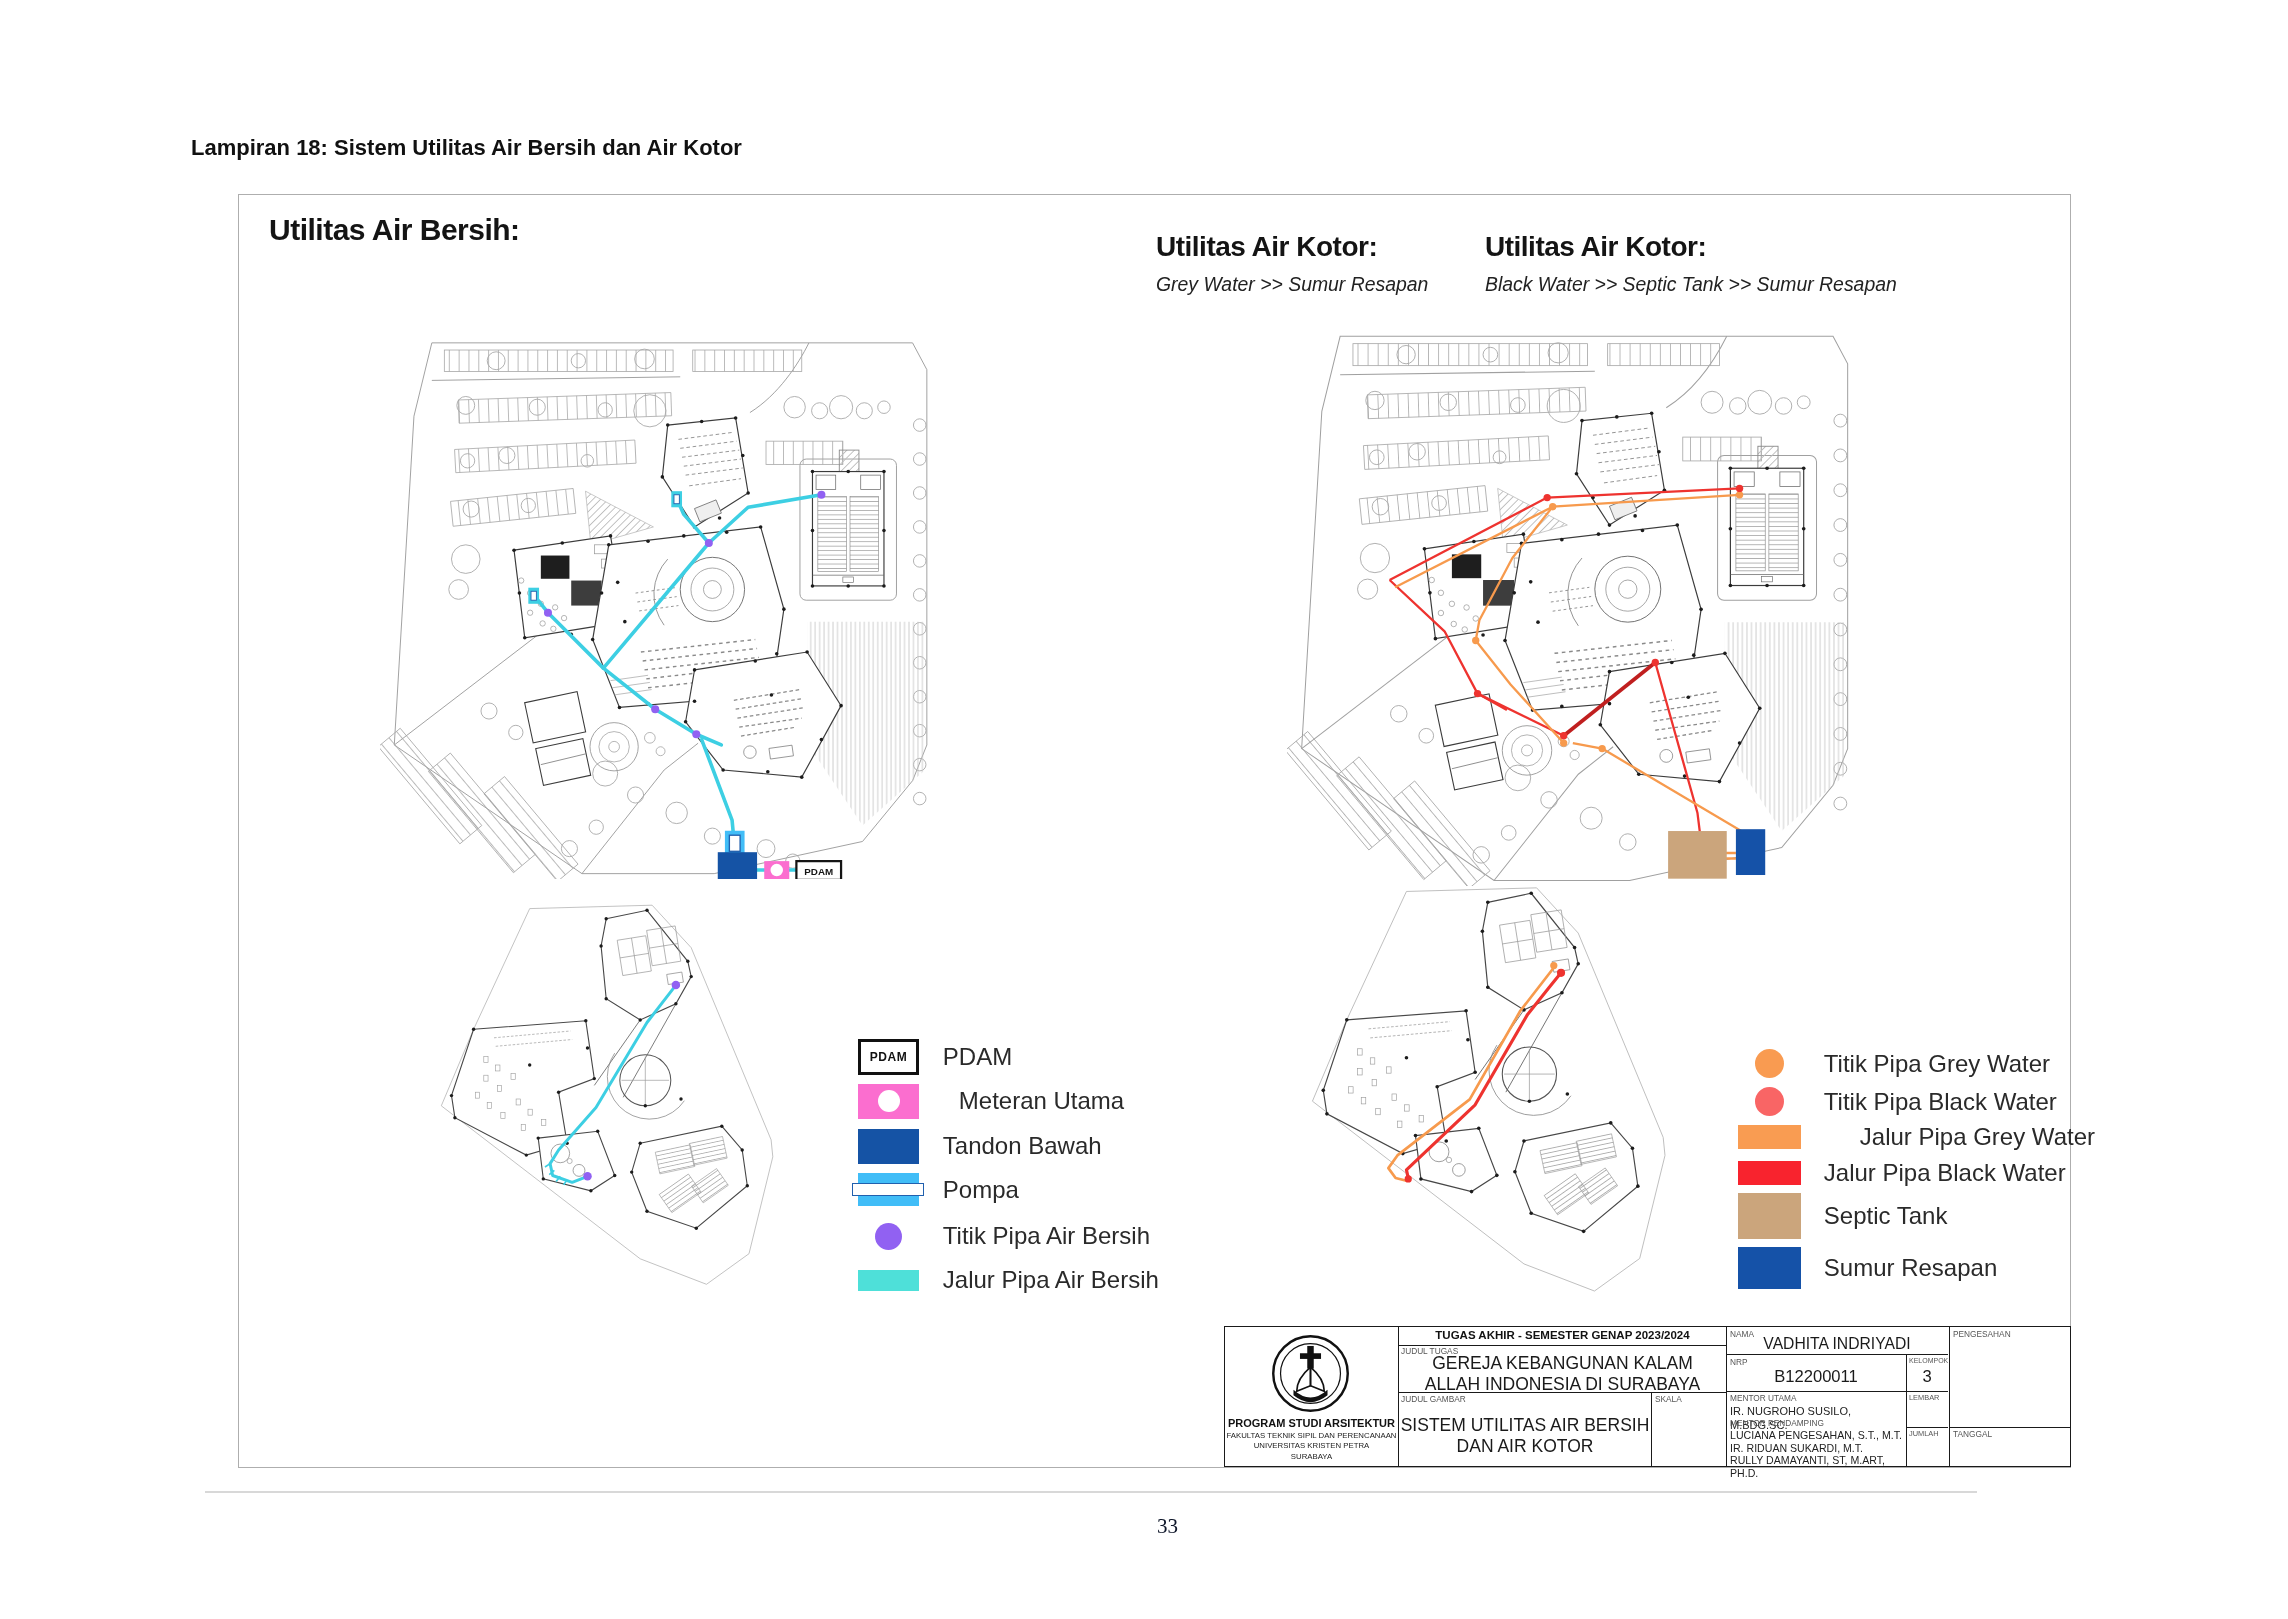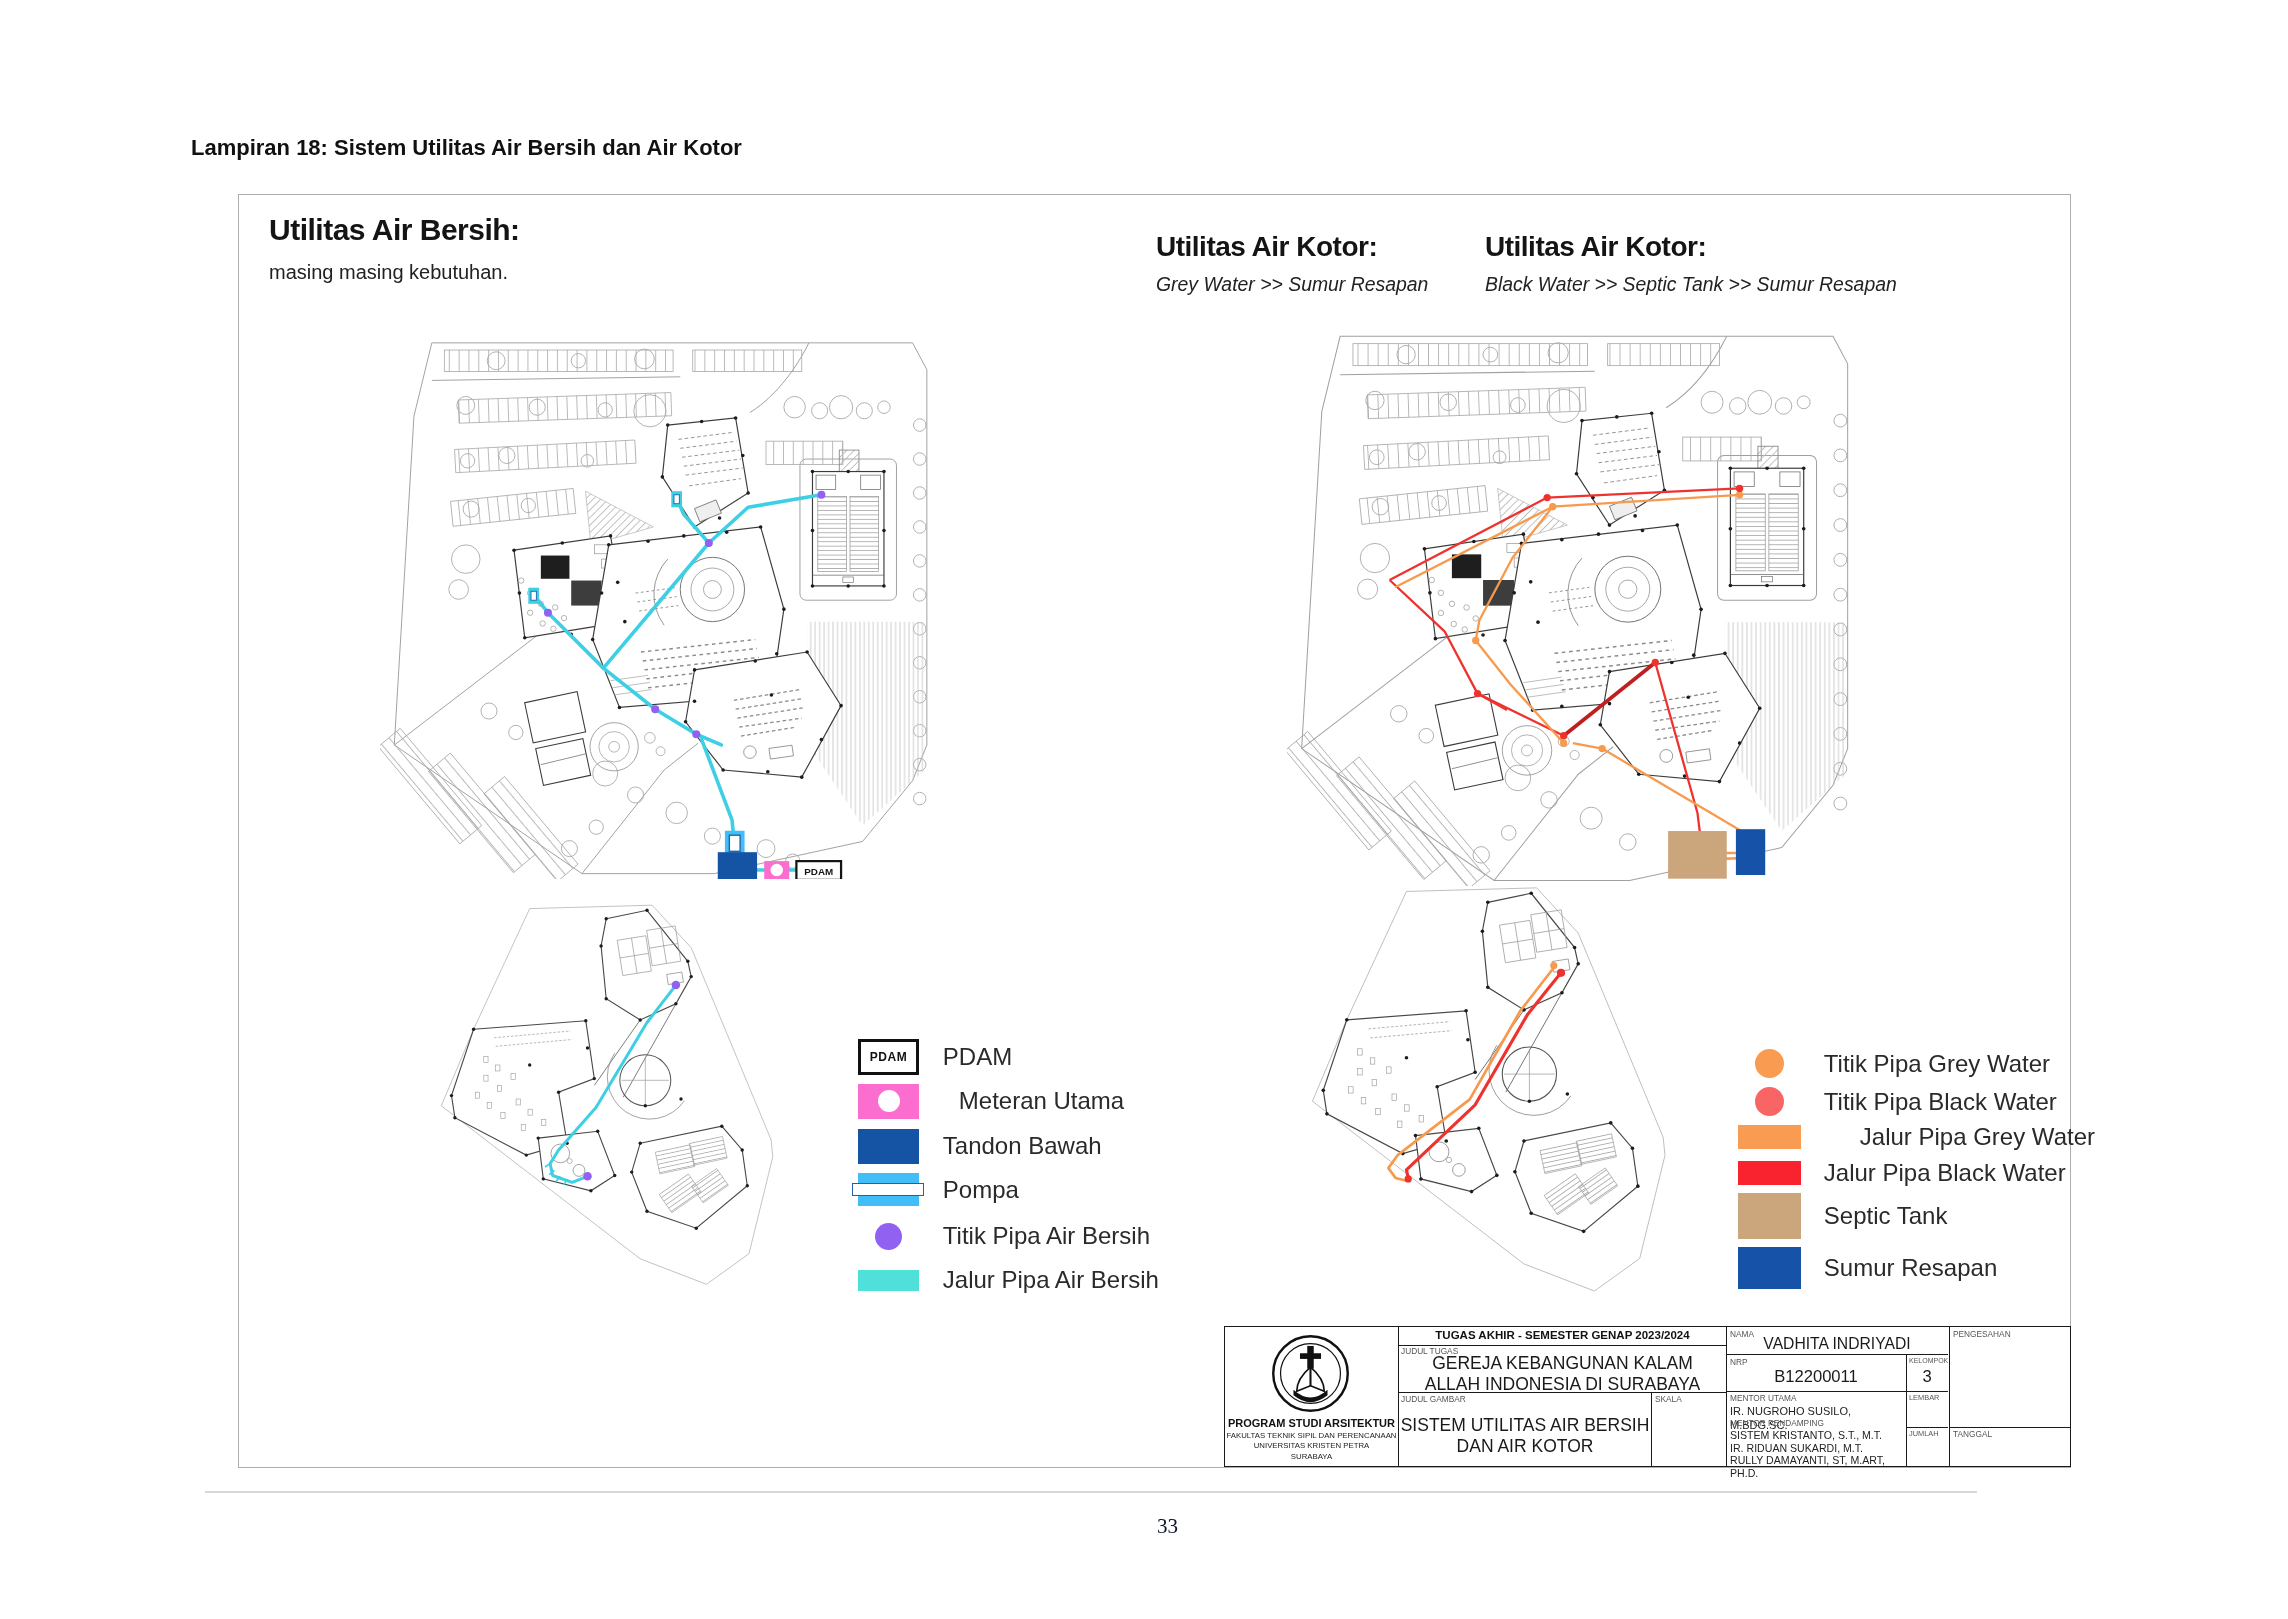--- a/index.html
+++ b/index.html
@@ -321,21 +321,20 @@
     </g>
   </defs>
 </svg>
 
 <div class="abs lampiran" style="left:191px;top:135px;">Lampiran 18: Sistem Utilitas Air Bersih dan Air Kotor</div>
 
 <div class="abs frame" style="left:238px;top:194px;width:1831px;height:1272px;"></div>
 
 <div class="abs sec-title t33" style="left:269px;top:213px;">Utilitas Air Bersih:</div>
 <div class="abs flow" style="left:269px;top:258px;width:665px;">
-  <div>masing masing kebutuhan.</div>
 </div>
 
 <div class="abs sec-title t30" style="left:1156px;top:231px;">Utilitas Air Kotor:</div>
 <div class="abs flow-sm" style="left:1156px;top:273px;">Grey Water &gt;&gt; Sumur Resapan</div>
 
 <div class="abs sec-title t30" style="left:1485px;top:231px;">Utilitas Air Kotor:</div>
 <div class="abs flow-sm" style="left:1485px;top:273px;">Black Water &gt;&gt; Septic Tank &gt;&gt; Sumur Resapan</div>
 
 <svg class="abs" style="left:380px;top:325px;" width="554" height="554" viewBox="0 0 620 620">
   <use href="#sp-base"></use>
@@ -559,21 +558,21 @@
 
   <div class="cell-label" style="left:505px;top:29.5px;">NRP</div>
   <div class="abs tb-med" style="left:501px;top:40px;width:180px;">B12200011</div>
   <div class="cell-label" style="left:684px;top:29.5px;font-size:7px;">KELOMPOK</div>
   <div class="abs tb-med" style="left:681px;top:40px;width:42px;">3</div>
 
   <div class="cell-label" style="left:505px;top:66px;">MENTOR UTAMA</div>
   <div class="abs tb-mentor" style="left:505px;top:77px;width:176px;">IR. NUGROHO SUSILO, M.BDG.SC.</div>
   <div class="cell-label" style="left:505px;top:91px;">MENTOR PENDAMPING</div>
   <div class="abs tb-mentor" style="left:505px;top:102px;width:176px;font-size:10.6px;line-height:12.5px;">
-    <div>SISTEM KRISTANTO, S.T., M.T.</div>
+    <div>LUCIANA PENGESAHAN, S.T., M.T.</div>
     <div>IR. RIDUAN SUKARDI, M.T.</div>
     <div>RULLY DAMAYANTI, ST, M.ART, PH.D.</div>
   </div>
   <div class="cell-label" style="left:684px;top:66px;font-size:7.4px;">LEMBAR</div>
   <div class="cell-label" style="left:684px;top:102px;font-size:7.4px;">JUMLAH</div>
 
   <div class="cell-label" style="left:728px;top:1.8px;">PENGESAHAN</div>
   <div class="cell-label" style="left:728px;top:102px;">TANGGAL</div>
 </div>
 

